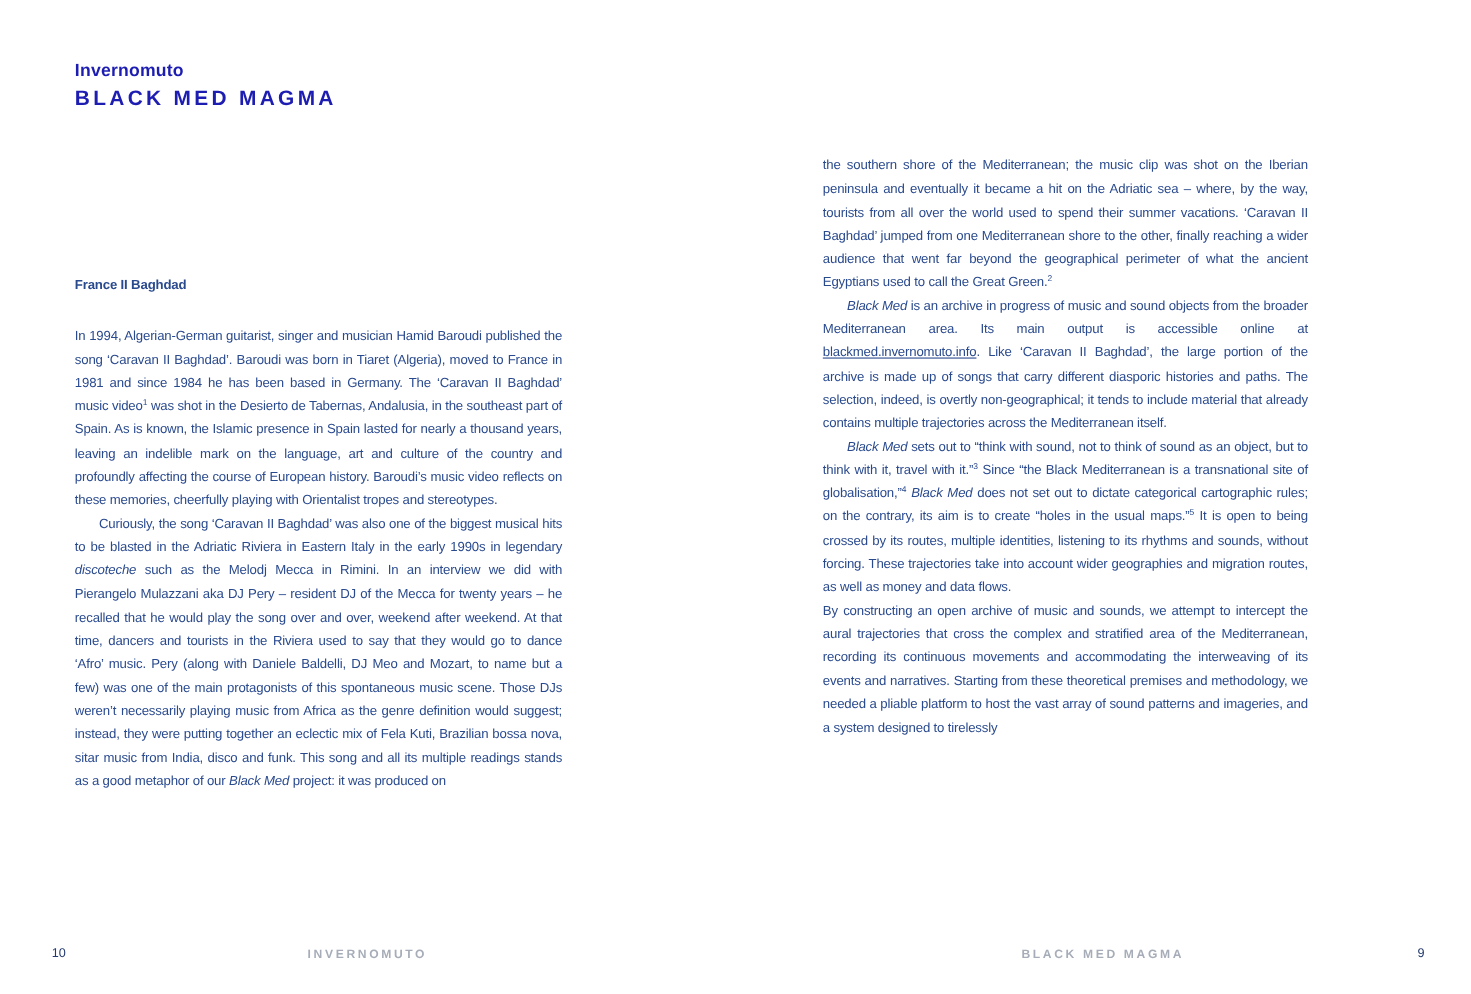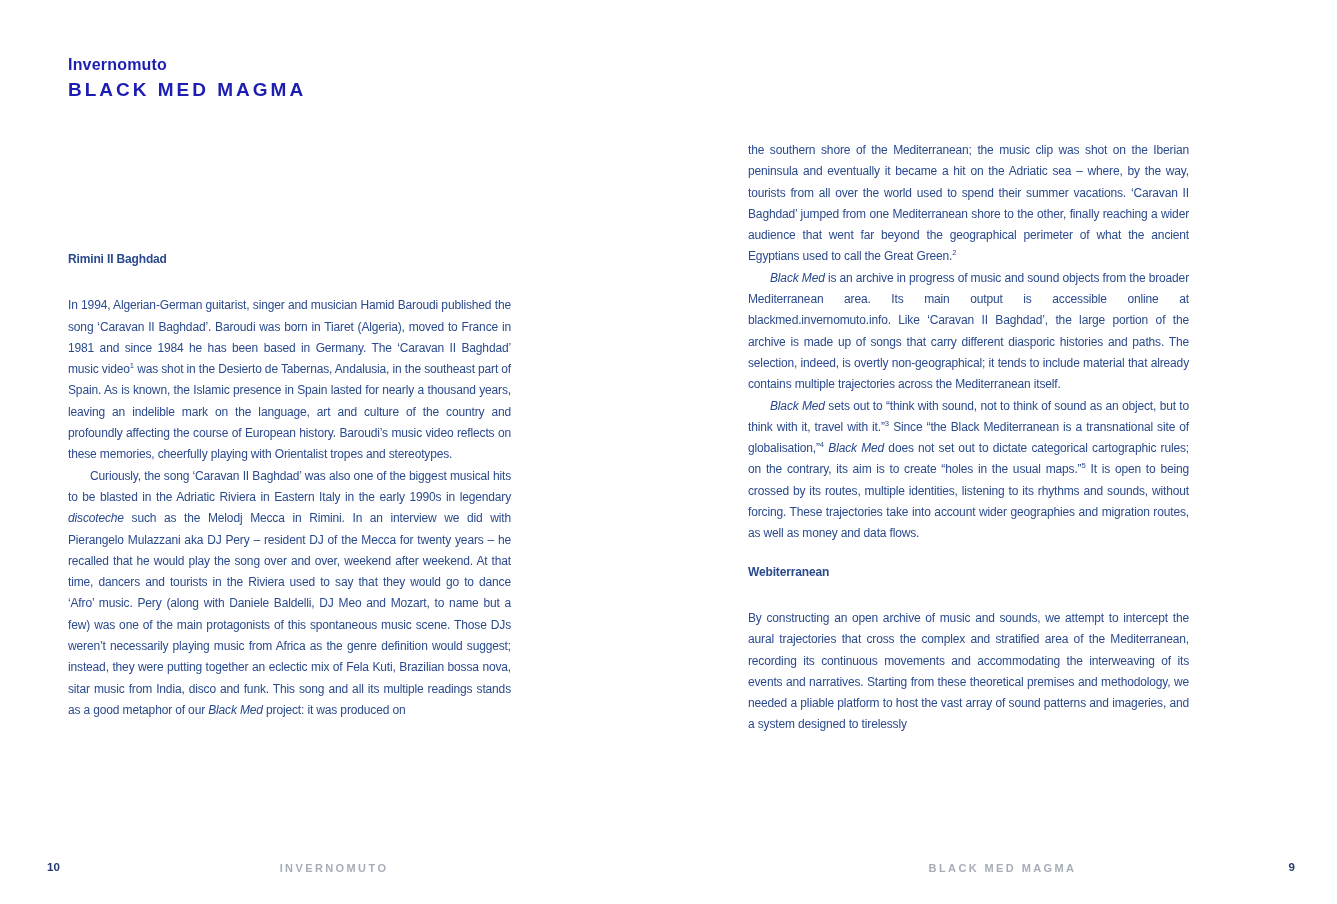--- a/index.html
+++ b/index.html
@@ -43,27 +43,27 @@
     font-weight:700;
     margin:17px 0 25px 0;
     text-align:left;
   }
   .column > .section-heading:first-child{margin-top:0;}
 
   .para{margin:0;}
   .para.indent{text-indent:22px;}
   .para em{}
   .para sup{font-size:64%;line-height:0;vertical-align:super;letter-spacing:0;}
-  .link{cursor:pointer;margin-top:40px;}
+  .link{text-decoration:underline;cursor:pointer;margin-top:40px;}
 
   .page-footer{position:absolute;left:0;top:861px;width:100%;height:20px;}
   .pagenum{
     position:absolute;top:0;
     color:var(--pagenum-blue);
-    font-size:11.5px;font-weight:700;
+    font-size:11.5px;font-weight:400;
   }
   .page-left .pagenum{left:47px;}
   .page-right .pagenum{right:42px;}
   .running{
     position:absolute;left:0;right:0;top:1px;
     text-align:center;
     color:var(--footer-gray);
     font-size:11px;font-weight:700;letter-spacing:2.4px;
   }
 </style>
@@ -72,37 +72,36 @@
 
 <div class="spread">
 
   <section class="page page-left">
     <header class="page-header">
       <div class="author">Invernomuto</div>
       <h1 class="title">BLACK MED MAGMA</h1>
     </header>
 
     <div class="column">
-        <div class="section-heading">Rimini II Baghdad</div>
+        <div class="section-heading">France II Baghdad</div>
         <p class="para"><span>In 1994, Algerian-German guitarist, singer and musician Hamid Baroudi published the song ‘Caravan II Baghdad’. Baroudi was born in Tiaret (Algeria), moved to France in 1981 and since 1984 he has been based in Germany. The ‘Caravan II Baghdad’ music video</span><sup>1</sup><span> was shot in the Desierto de Tabernas, Andalusia, in the southeast part of Spain. As is known, the Islamic presence in Spain lasted for nearly a thousand years, leaving an indelible mark on the language, art and culture of the country and profoundly affecting the course of European history. Baroudi’s music video reflects on these memories, cheerfully playing with Orientalist tropes and stereotypes.</span></p>
         <p class="para indent"><span>Curiously, the song ‘Caravan II Baghdad’ was also one of the biggest musical hits to be blasted in the Adriatic Riviera in Eastern Italy in the early 1990s in legendary </span><em>discoteche</em><span> such as the Melodj Mecca in Rimini. In an interview we did with Pierangelo Mulazzani aka DJ Pery – resident DJ of the Mecca for twenty years – he recalled that he would play the song over and over, weekend after weekend. At that time, dancers and tourists in the Riviera used to say that they would go to dance ‘Afro’ music. Pery (along with Daniele Baldelli, DJ Meo and Mozart, to name but a few) was one of the main protagonists of this spontaneous music scene. Those DJs weren’t necessarily playing music from Africa as the genre definition would suggest; instead, they were putting together an eclectic mix of Fela Kuti, Brazilian bossa nova, sitar music from India, disco and funk. This song and all its multiple readings stands as a good metaphor of our </span><em>Black Med</em><span> project: it was produced on</span></p>
       </div>
 
     <footer class="page-footer">
       <span class="pagenum">10</span>
       <span class="running">INVERNOMUTO</span>
     </footer>
   </section>
 
   <section class="page page-right">
     <div class="column">
         <p class="para"><span>the southern shore of the Mediterranean; the music clip was shot on the Iberian peninsula and eventually it became a hit on the Adriatic sea – where, by the way, tourists from all over the world used to spend their summer vacations. ‘Caravan II Baghdad’ jumped from one Mediterranean shore to the other, finally reaching a wider audience that went far beyond the geographical perimeter of what the ancient Egyptians used to call the Great Green.</span><sup>2</sup></p>
         <p class="para indent"><em>Black Med</em><span> is an archive in progress of music and sound objects from the broader Mediterranean area. Its main output is accessible online at </span><span class="link">blackmed.invernomuto.info</span><span>. Like ‘Caravan II Baghdad’, the large portion of the archive is made up of songs that carry different diasporic histories and paths. The selection, indeed, is overtly non-geographical; it tends to include material that already contains multiple trajectories across the Mediterranean itself.</span></p>
         <p class="para indent"><em>Black Med</em><span> sets out to “think with sound, not to think of sound as an object, but to think with it, travel with it.”</span><sup>3</sup><span> Since “the Black Mediterranean is a transnational site of globalisation,”</span><sup>4</sup><span> </span><em>Black Med</em><span> does not set out to dictate categorical cartographic rules; on the contrary, its aim is to create “holes in the usual maps.”</span><sup>5</sup><span> It is open to being crossed by its routes, multiple identities, listening to its rhythms and sounds, without forcing. These trajectories take into account wider geographies and migration routes, as well as money and data flows.</span></p>
-        <div class="section-heading">Webiterranean</div>
         <p class="para"><span>By constructing an open archive of music and sounds, we attempt to intercept the aural trajectories that cross the complex and stratified area of the Mediterranean, recording its continuous movements and accommodating the interweaving of its events and narratives. Starting from these theoretical premises and methodology, we needed a pliable platform to host the vast array of sound patterns and imageries, and a system designed to tirelessly</span></p>
       </div>
 
     <footer class="page-footer">
       <span class="running">BLACK MED MAGMA</span>
       <span class="pagenum">9</span>
     </footer>
   </section>
 
 </div>

